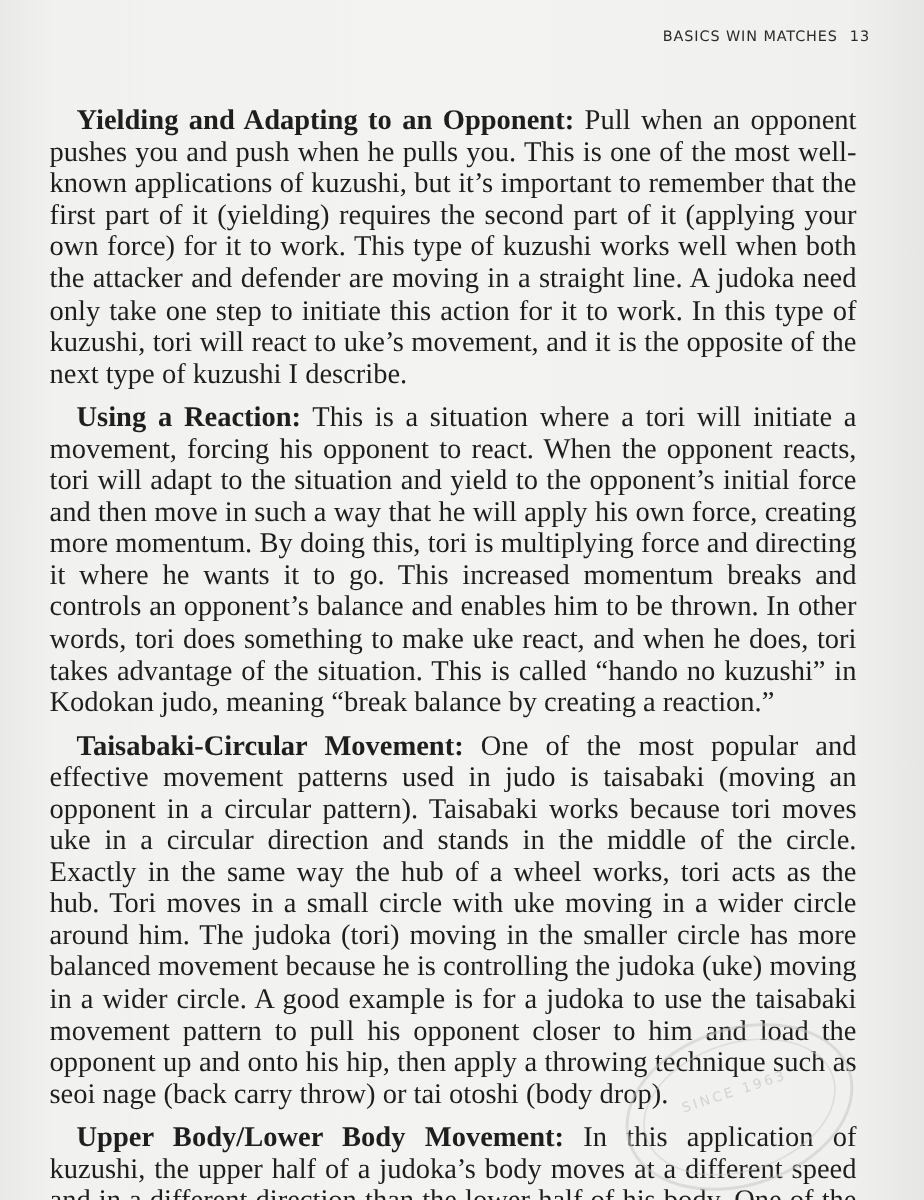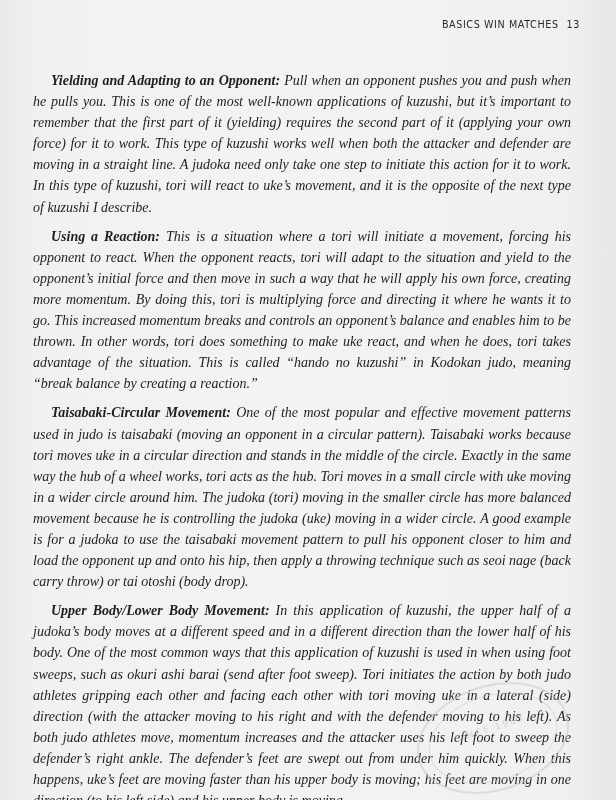--- a/index.html
+++ b/index.html
@@ -29,26 +29,25 @@
       margin-left: 8px;
     }
     .body-text {
       position: absolute;
       top: 70px;
       left: 33px;
       width: 538px;
     }
     .para {
       margin: 0 0 8px 0;
-      font-size: 14px;
+      font-size: 19px;
       line-height: 21.1px;
       text-align: justify;
       text-indent: 18px;
       hyphens: manual;
-      font-style: italic;
     }
     .para .lead {
       font-weight: bold;
     }
     .stamp {
       position: absolute;
       left: 415px;
       top: 685px;
       width: 152px;
       height: 102px;

